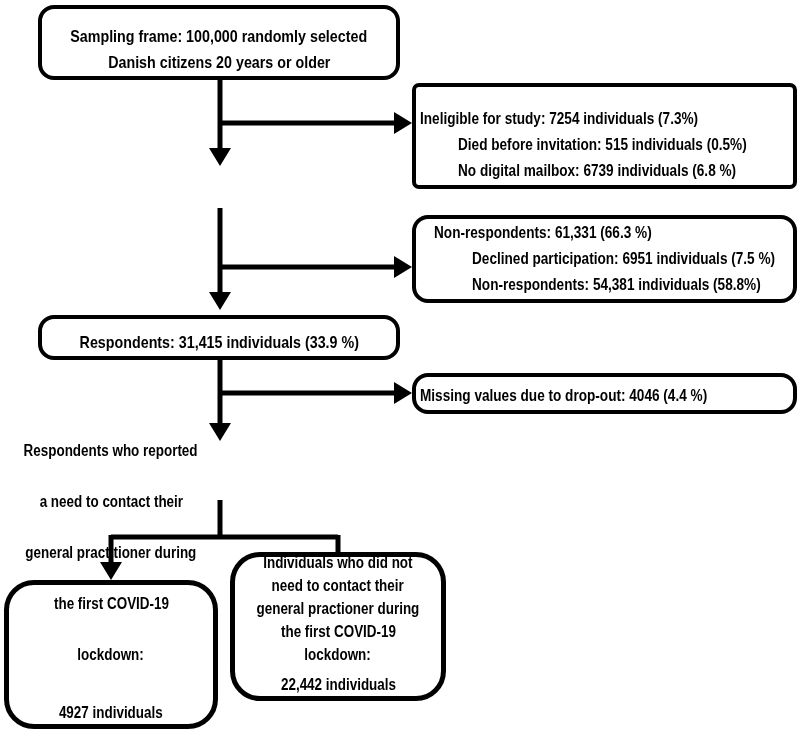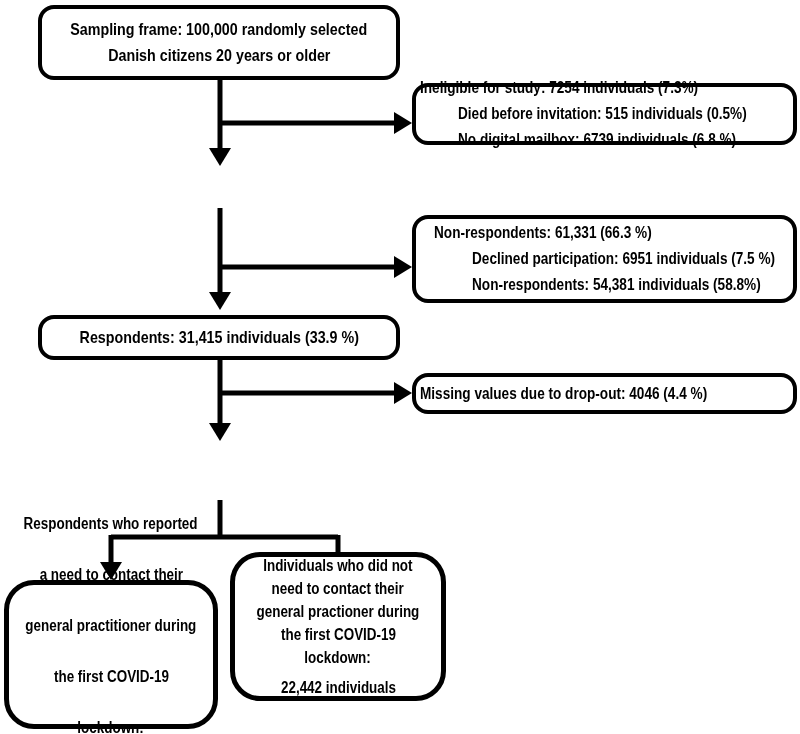--- a/index.html
+++ b/index.html
@@ -16,40 +16,40 @@
   .arrows line { stroke: #000000; stroke-width: 5; }
   .arrows polygon { fill: #000000; stroke: none; }
   .box {
     position: absolute;
     box-sizing: border-box;
     border: 4px solid #000000;
     border-radius: 16px;
     background: #ffffff;
     display: flex;
     flex-direction: column;
-    justify-content: center;
+    justify-content: flex-end;
   }
   .box.centered { align-items: center; text-align: center; }
   .box.side { align-items: stretch; text-align: left; padding: 1px 2px; }
   .box.bottom { border-radius: 30px; border-width: 5px; }
   .tline {
     white-space: nowrap;
     font-size: 17px;
     line-height: 26px;
     transform: scaleX(0.84);
     transform-origin: 50% 50%;
   }
   .side .tline { transform: scaleX(0.80); transform-origin: 0 50%; }
   .side .head { margin-left: 2px; }
   .side .sub  { margin-left: 40px; }
   .bottom .tline { font-size: 16px; line-height: 23px; }
   .bottom .count { margin-top: 7px; }
   
   #box-sampling     { left: 38px;  top: 5px;   width: 362px; height: 75px; }
-  #box-ineligible   { left: 412px; top: 83px;  width: 385px; height: 62px; }
+  #box-ineligible   { left: 412px; top: 83px;  width: 385px; height: 106px; border-radius: 7px; }
   #box-eligible     { left: 38px;  top: 166px; width: 362px; height: 44px; }
   #box-nonresp      { left: 412px; top: 215px; width: 385px; height: 88px; padding-left: 16px; }
   #box-respondents  { left: 38px;  top: 315px; width: 362px; height: 45px; }
   #box-missing      { left: 412px; top: 373px; width: 385px; height: 41px; }
   #box-included     { left: 38px;  top: 441px; width: 362px; height: 61px; }
   #box-need         { left: 4px;   top: 580px; width: 214px; height: 149px; gap: 28px; }
   #box-noneed       { left: 230px; top: 552px; width: 216px; height: 149px; }
 </style>
 </head>
 <body>

